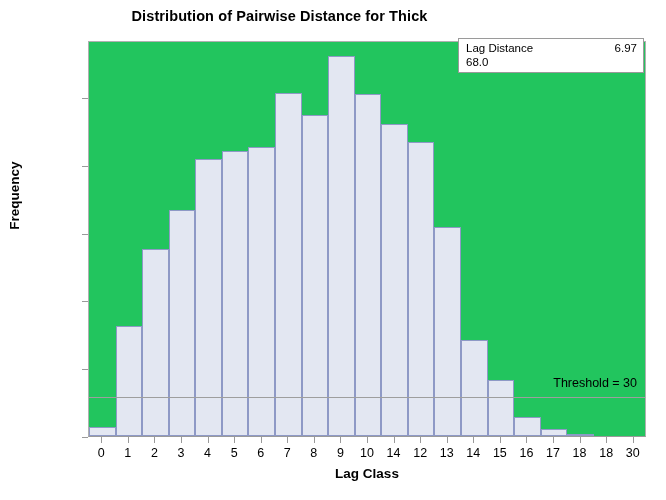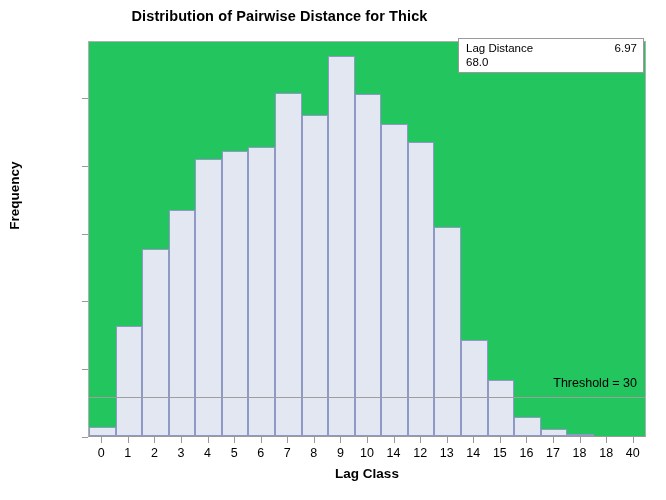--- a/index.html
+++ b/index.html
@@ -195,21 +195,21 @@
       <div class="xtick-text" style="left: 499.857px;">15</div>
       <div class="xtick-mark" style="left: 526.429px;"></div>
       <div class="xtick-text" style="left: 526.429px;">16</div>
       <div class="xtick-mark" style="left: 553px;"></div>
       <div class="xtick-text" style="left: 553px;">17</div>
       <div class="xtick-mark" style="left: 579.571px;"></div>
       <div class="xtick-text" style="left: 579.571px;">18</div>
       <div class="xtick-mark" style="left: 606.143px;"></div>
       <div class="xtick-text" style="left: 606.143px;">18</div>
       <div class="xtick-mark" style="left: 632.714px;"></div>
-      <div class="xtick-text" style="left: 632.714px;">40</div>
+      <div class="xtick-text" style="left: 632.714px;">30</div>
     </div>
 
   <div id="plot-area">
     <div id="bars-layer">
         <div class="bar" style="left: 0px; width: 26.5714px; height: 9.49315px;"></div>
         <div class="bar" style="left: 26.5714px; width: 26.5714px; height: 109.849px;"></div>
         <div class="bar" style="left: 53.1429px; width: 26.5714px; height: 187.151px;"></div>
         <div class="bar" style="left: 79.7143px; width: 26.5714px; height: 226.479px;"></div>
         <div class="bar" style="left: 106.286px; width: 26.5714px; height: 276.658px;"></div>
         <div class="bar" style="left: 132.857px; width: 26.5714px; height: 284.795px;"></div>

